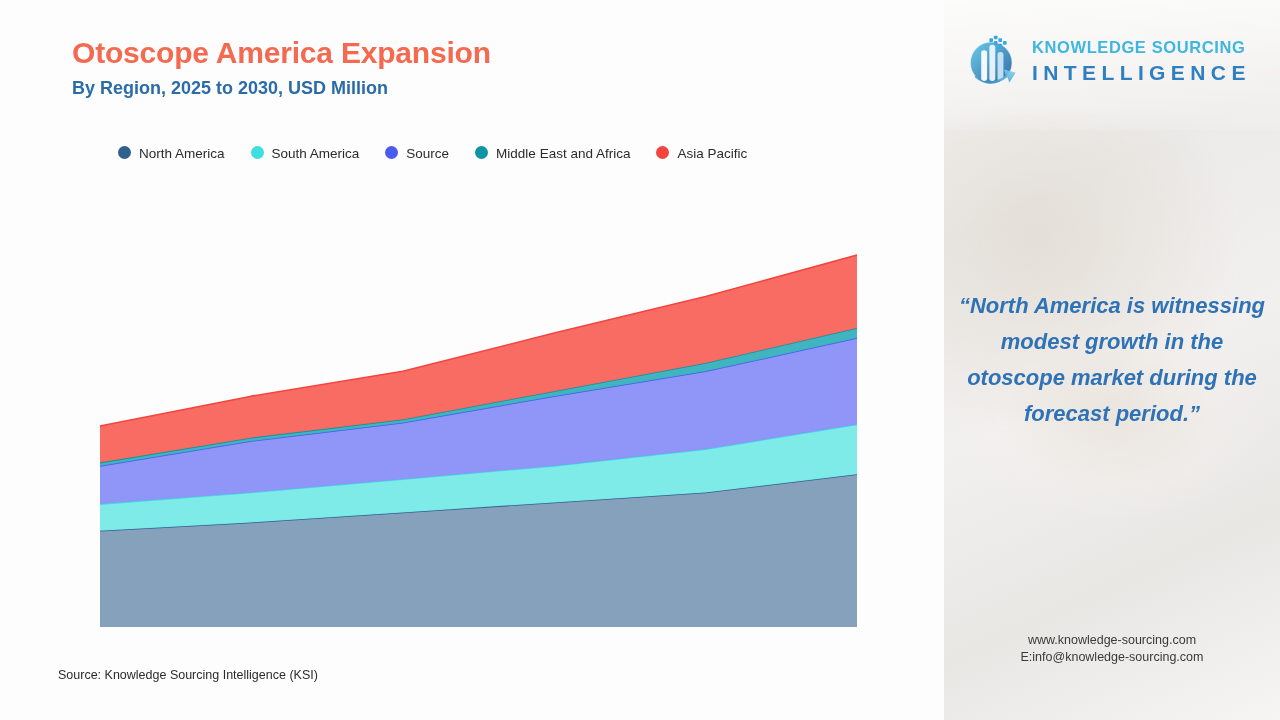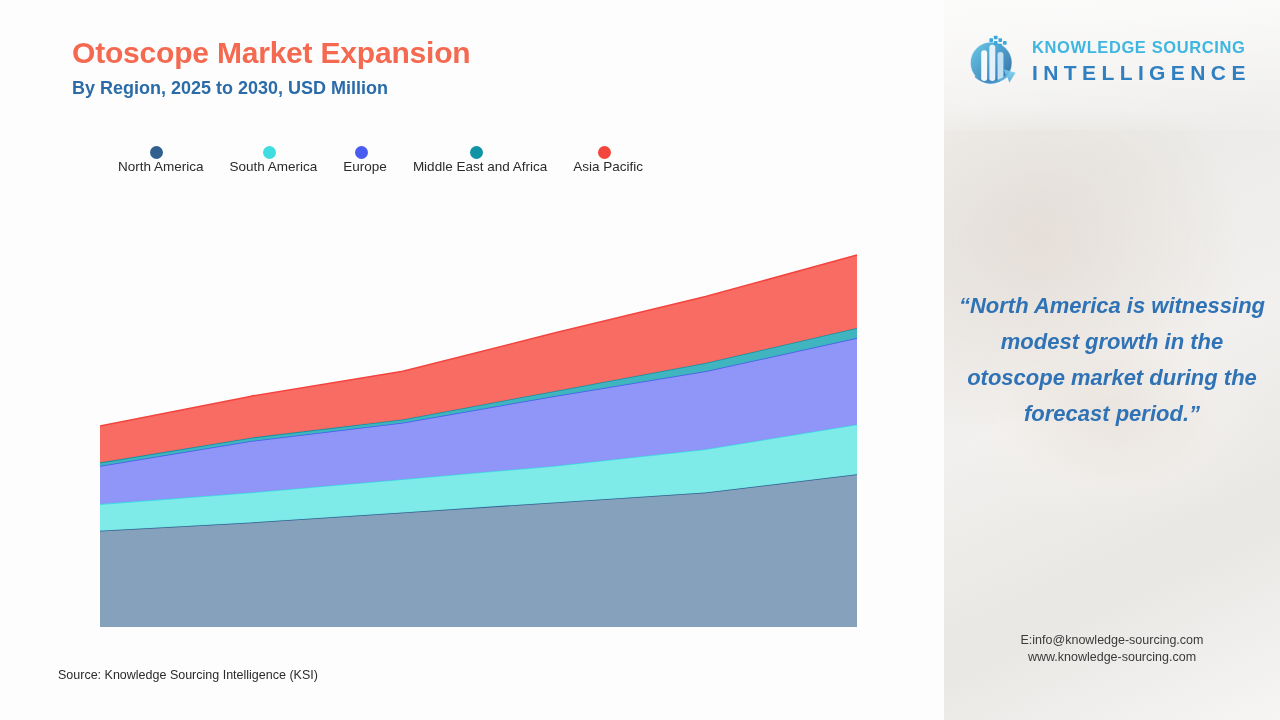--- a/index.html
+++ b/index.html
@@ -28,21 +28,21 @@
     color:#2b6ca8;
     text-align:right;
   }
 
   
   .legend {
     position:absolute; left:118px; top:146px;
     display:flex; align-items:center; gap:0px;
   }
   .legend-item {
-    display:flex; align-items:center; margin-right:26px;flex-direction:column;
+    display:flex; margin-right:26px;
   }
   .legend-dot {
     width:13px; height:13px; border-radius:50%;
     display:inline-block; margin-right:8px;
   }
   .legend-label {
     font-size:13.5px; color:#2b2b2b; white-space:nowrap;
   }
 
   
@@ -103,35 +103,35 @@
     font-size:12.5px; line-height:17px; color:#3a3a3a;
   }
 </style>
 </head>
 <body>
 
 <div id="root">
 
   <div class="left-panel">
 
-    <div class="title">Otoscope Market Expansion</div>
+    <div class="title">Otoscope America Expansion</div>
     <div class="subtitle">By Region, 2025 to 2030, USD Million</div>
 
     <div class="legend" id="legend">
         <div class="legend-item">
           <span class="legend-dot" style="background: rgb(49, 96, 143);"></span>
           <span class="legend-label">North America</span>
         </div>
         <div class="legend-item">
           <span class="legend-dot" style="background: rgb(63, 221, 224);"></span>
           <span class="legend-label">South America</span>
         </div>
         <div class="legend-item">
           <span class="legend-dot" style="background: rgb(74, 91, 239);"></span>
-          <span class="legend-label">Europe</span>
+          <span class="legend-label">Source</span>
         </div>
         <div class="legend-item">
           <span class="legend-dot" style="background: rgb(15, 147, 165);"></span>
           <span class="legend-label">Middle East and Africa</span>
         </div>
         <div class="legend-item">
           <span class="legend-dot" style="background: rgb(243, 69, 62);"></span>
           <span class="legend-label">Asia Pacific</span>
         </div>
       </div>
@@ -185,18 +185,18 @@
       </svg>
       <div class="logo-text">
         <div class="logo-line1">KNOWLEDGE SOURCING</div>
         <div class="logo-line2">INTELLIGENCE</div>
       </div>
     </div>
 
     <div class="quote">“North America is witnessing modest growth in the otoscope market during the forecast period.”</div>
 
     <div class="contact">
+      <div>www.knowledge-sourcing.com</div>
       <div>E:info@knowledge-sourcing.com</div>
-      <div>www.knowledge-sourcing.com</div>
     </div>
   </div>
 
 </div>
 
 </body></html>

